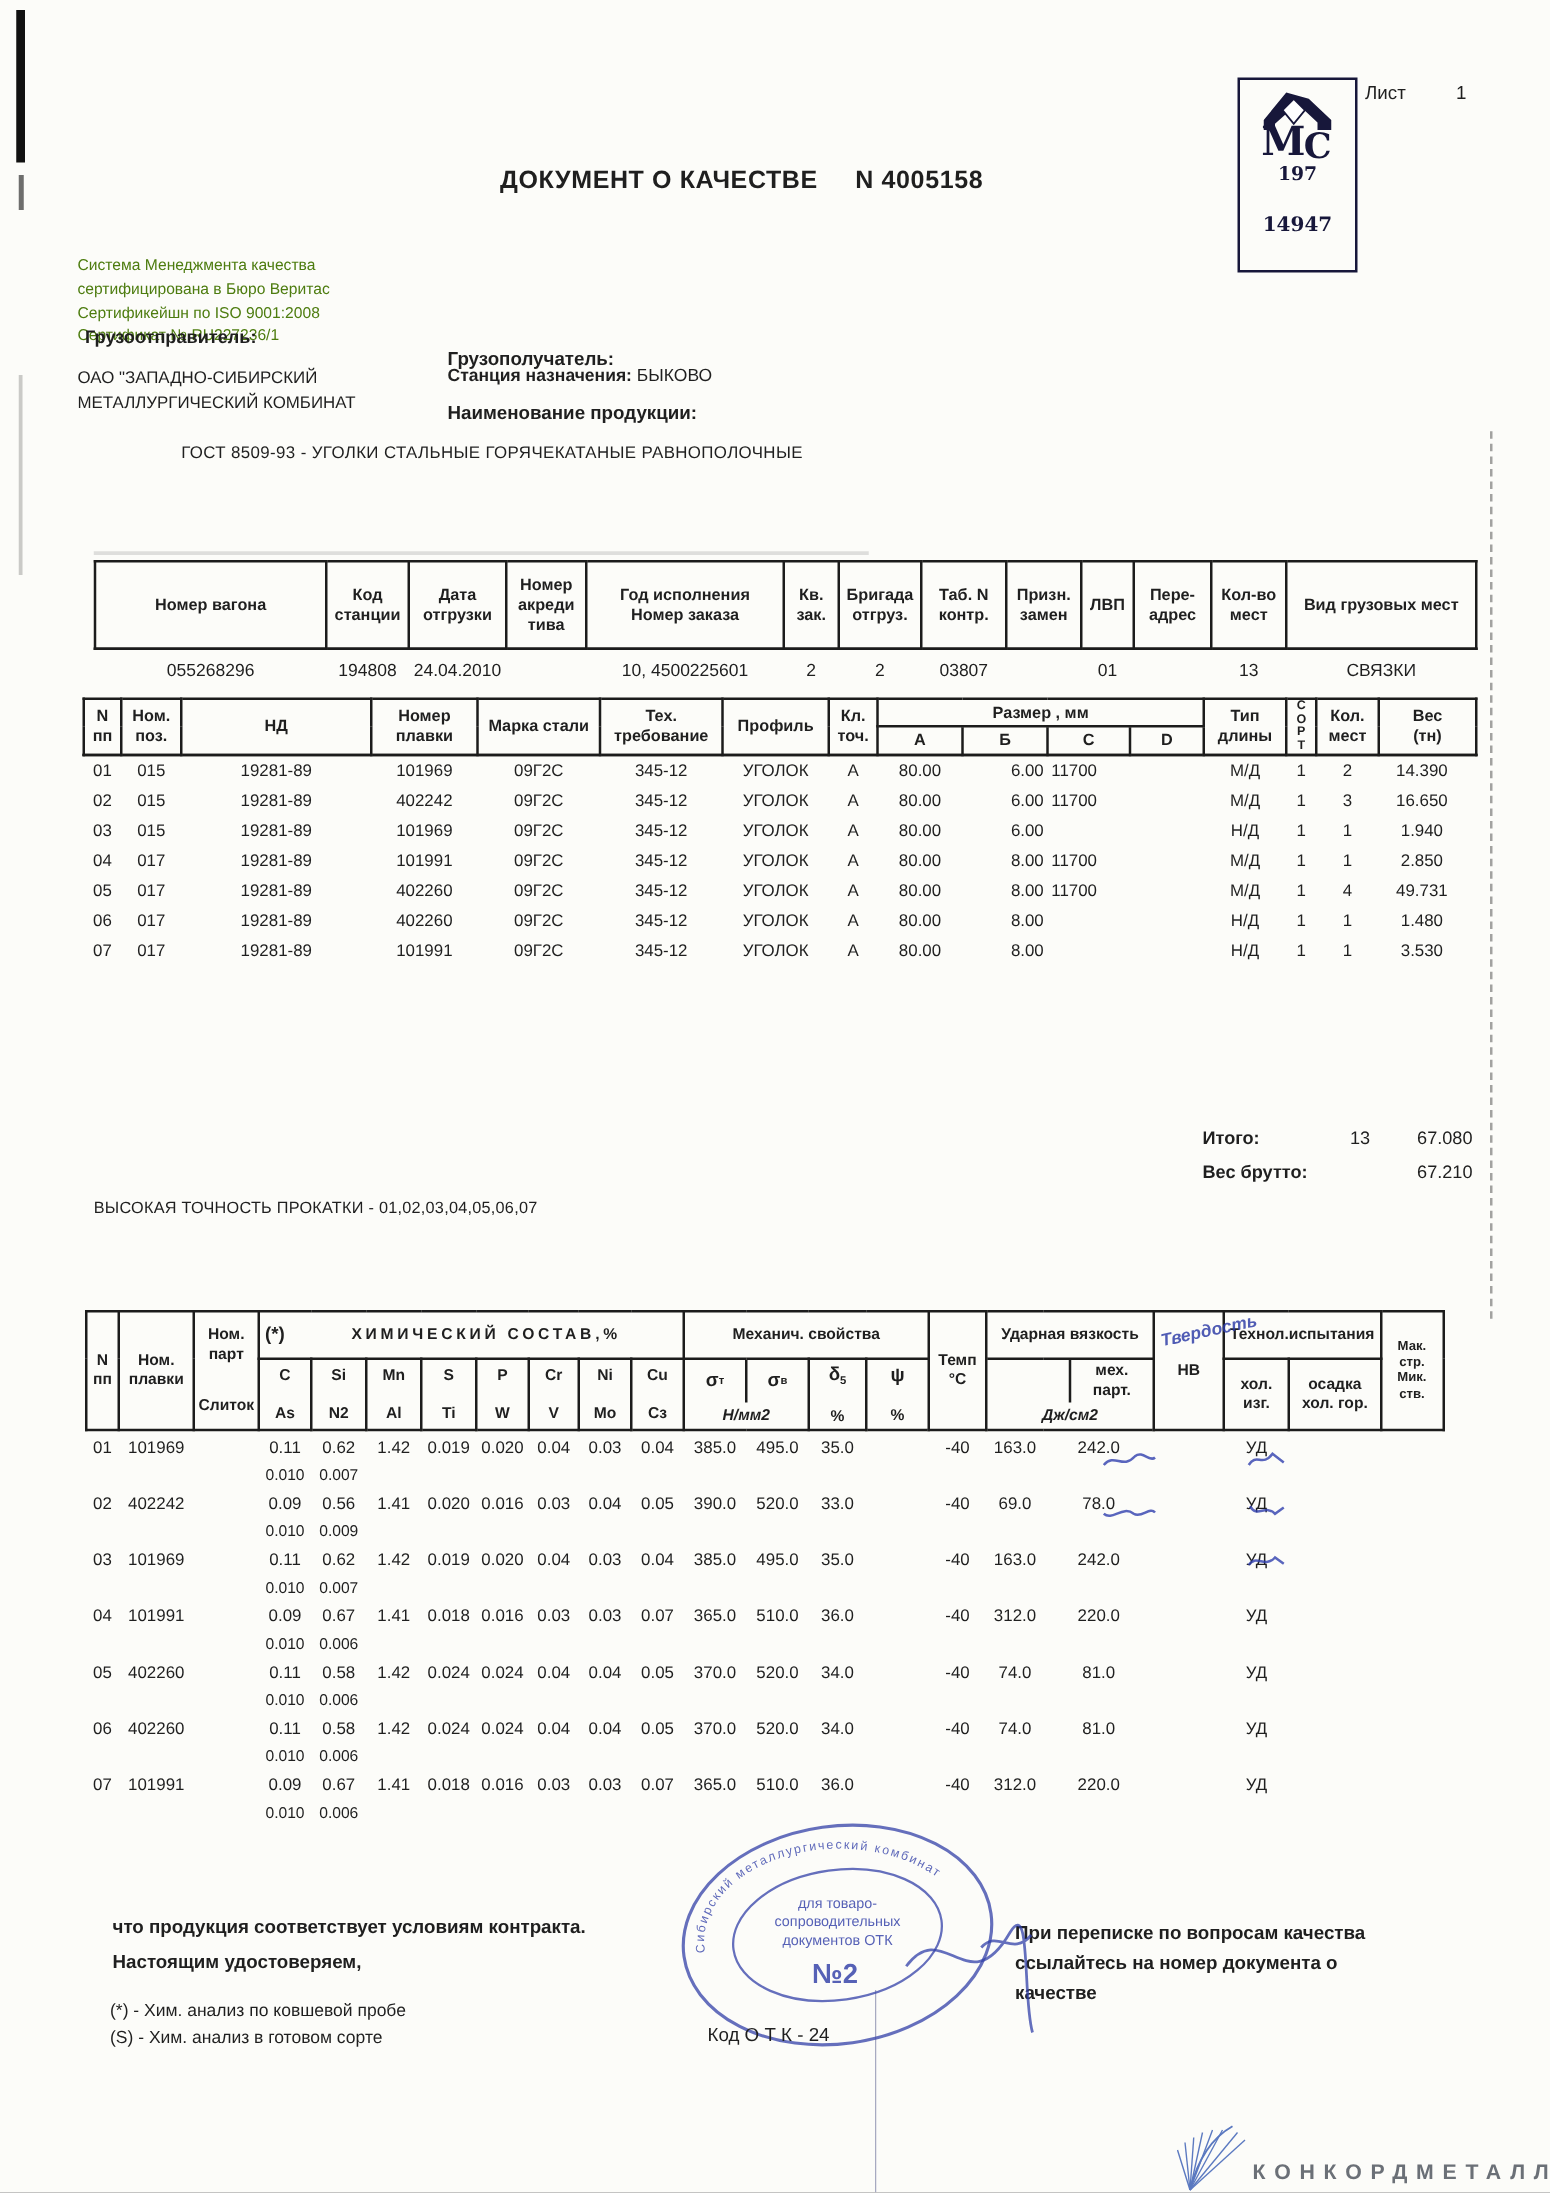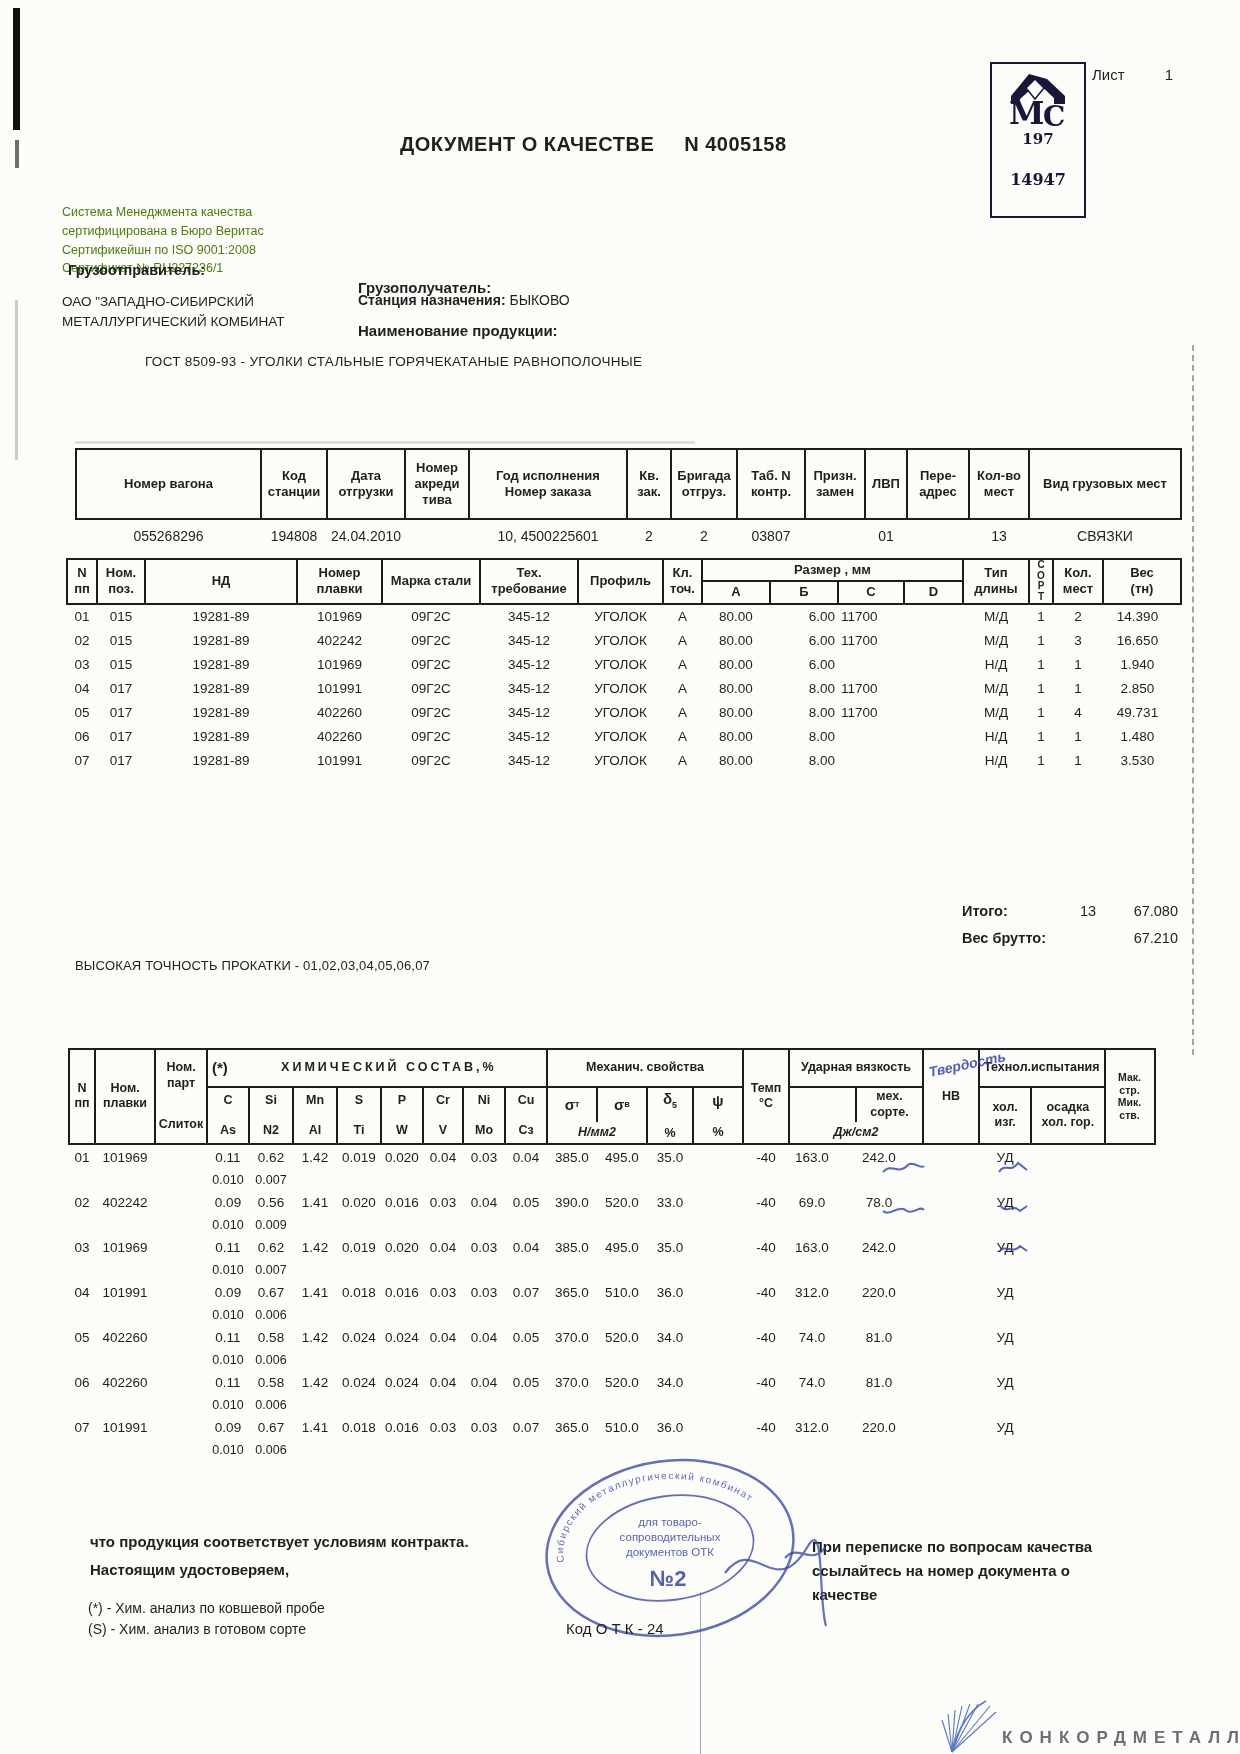--- a/index.html
+++ b/index.html
@@ -520,21 +520,21 @@
           <div class="eb">%</div>
         </th>
         <th class="elem">
           <div class="sg">ψ</div>
           <div class="eb">%</div>
         </th>
         <th colspan="2" class="comp">
           <div class="halves">
             <div></div>
             <div class="pre">мех.
-сорте.</div>
+парт.</div>
           </div>
           <div class="cunit">Дж/см2</div>
         </th>
         <th class="pre">хол.
 изг.</th>
         <th class="pre">осадка
 хол. гор.</th>
       </tr>
     </thead>
     <tbody>

